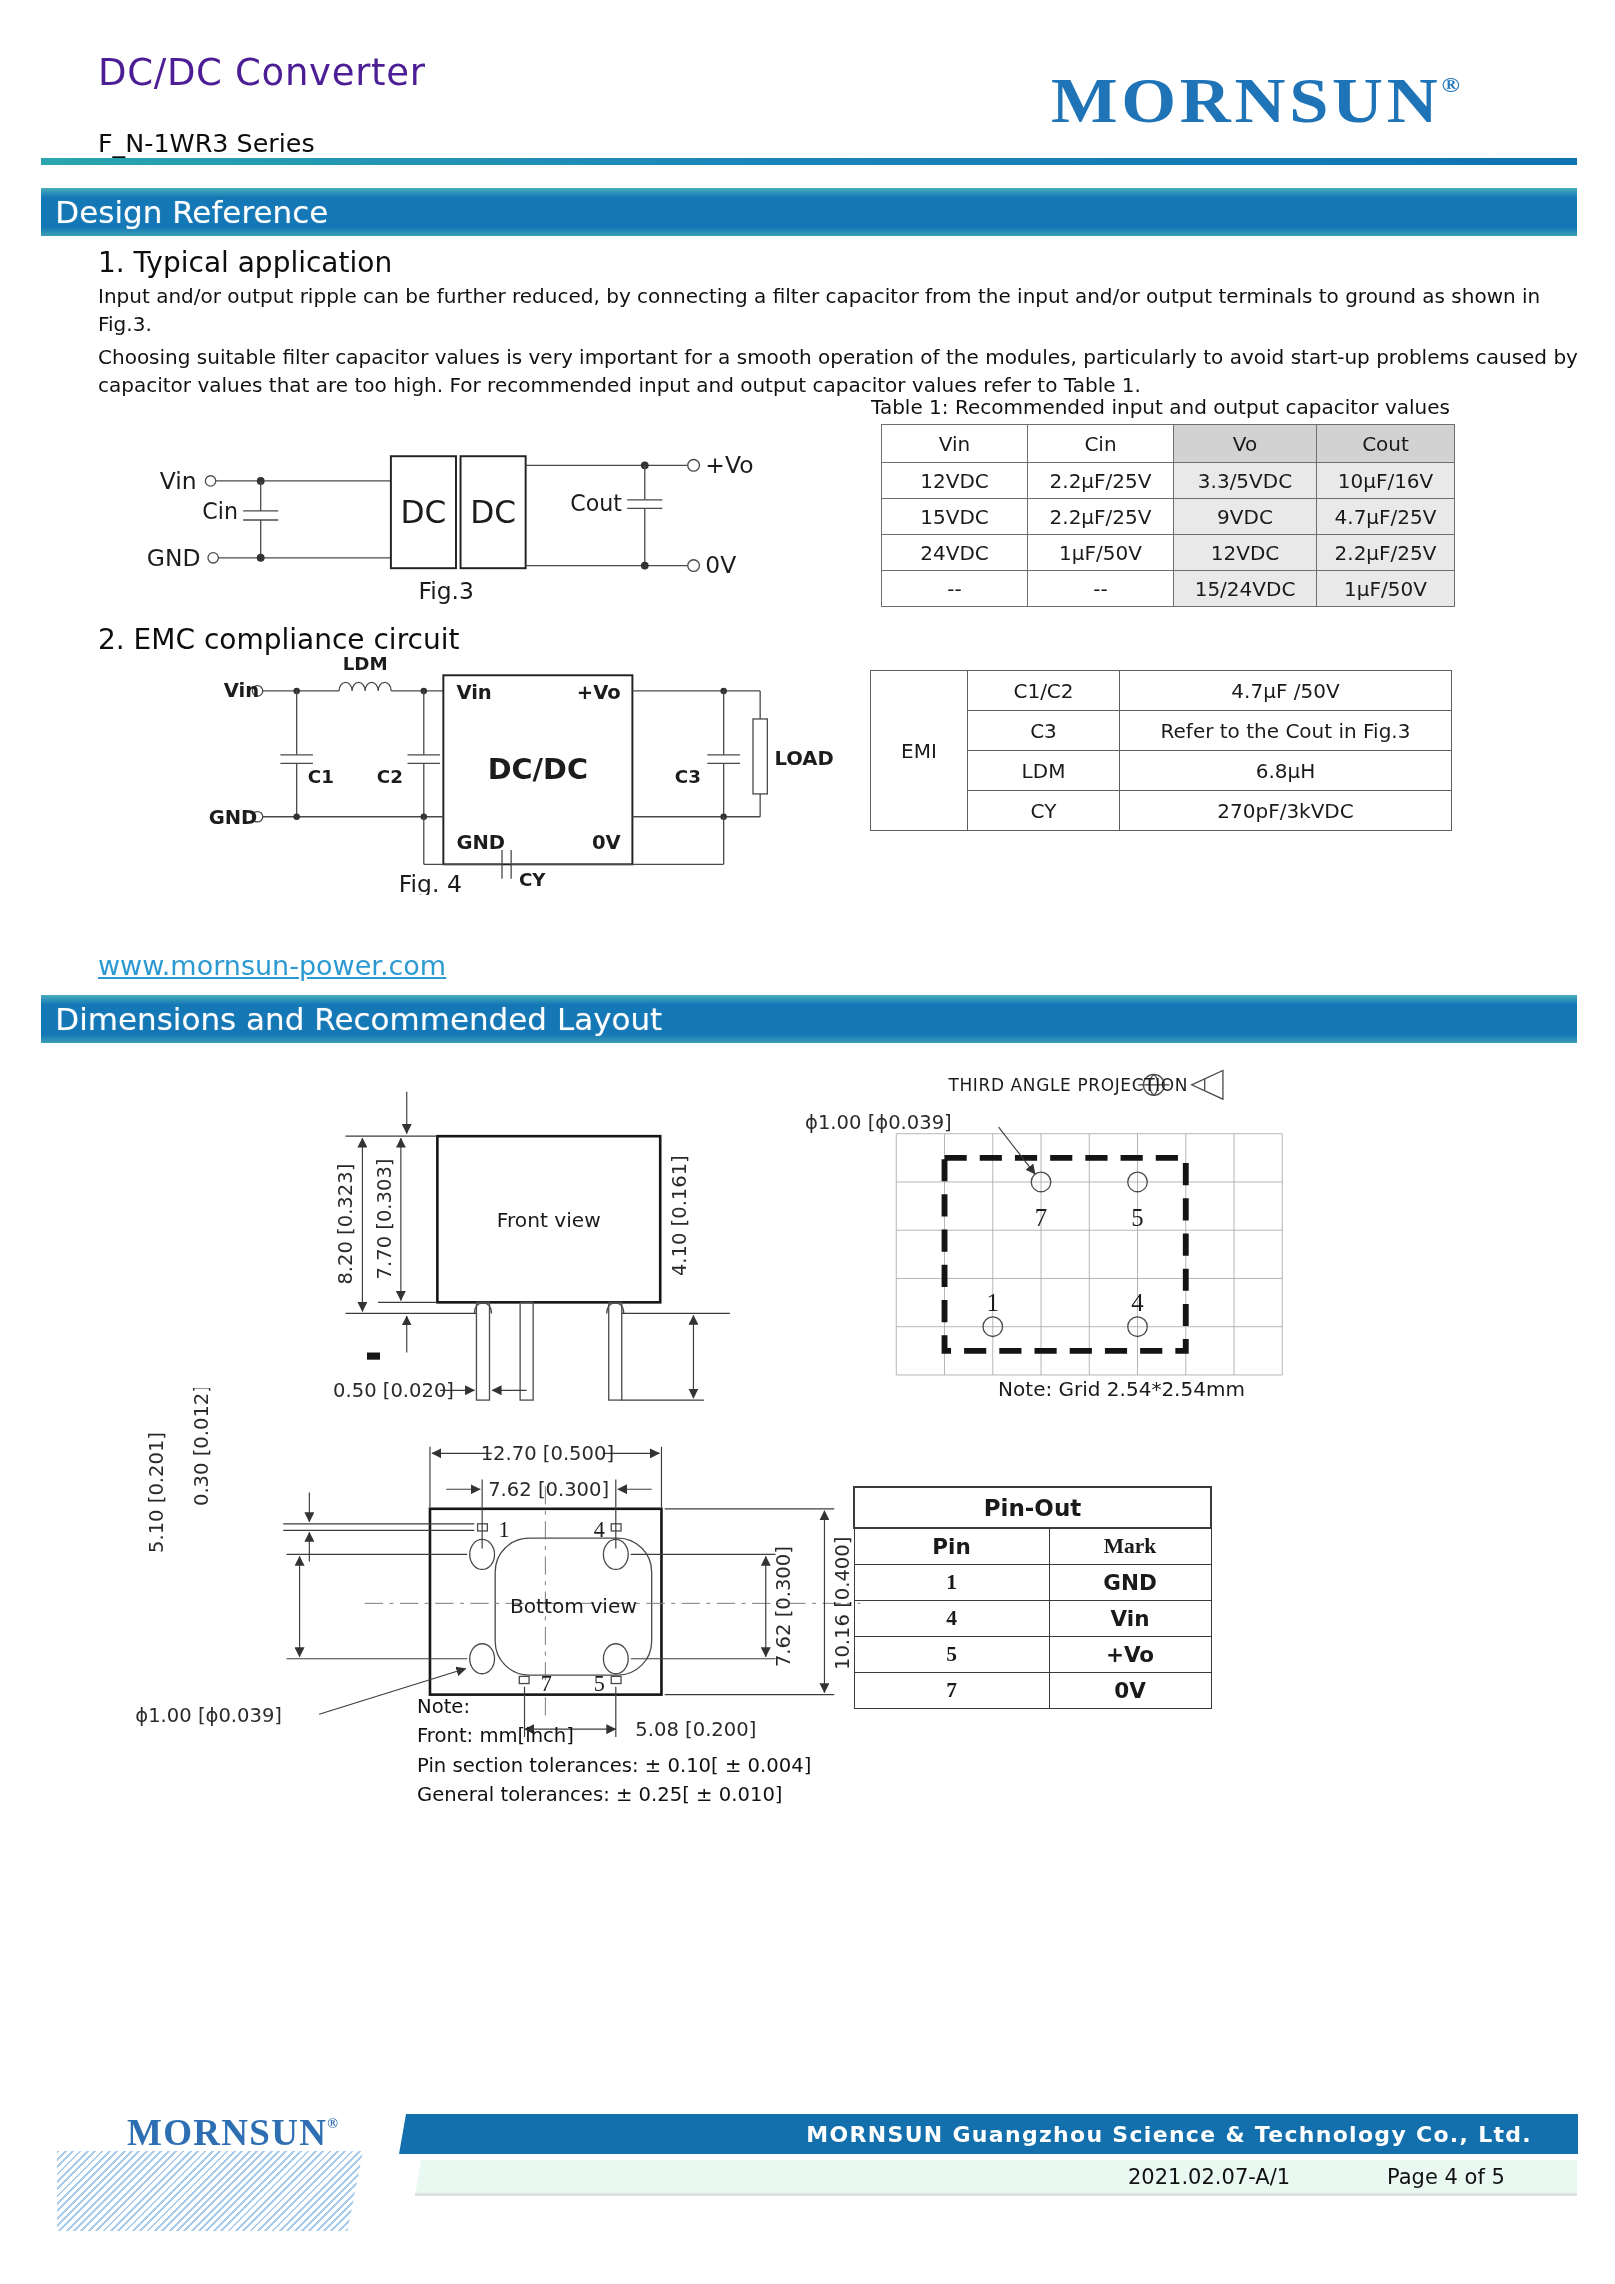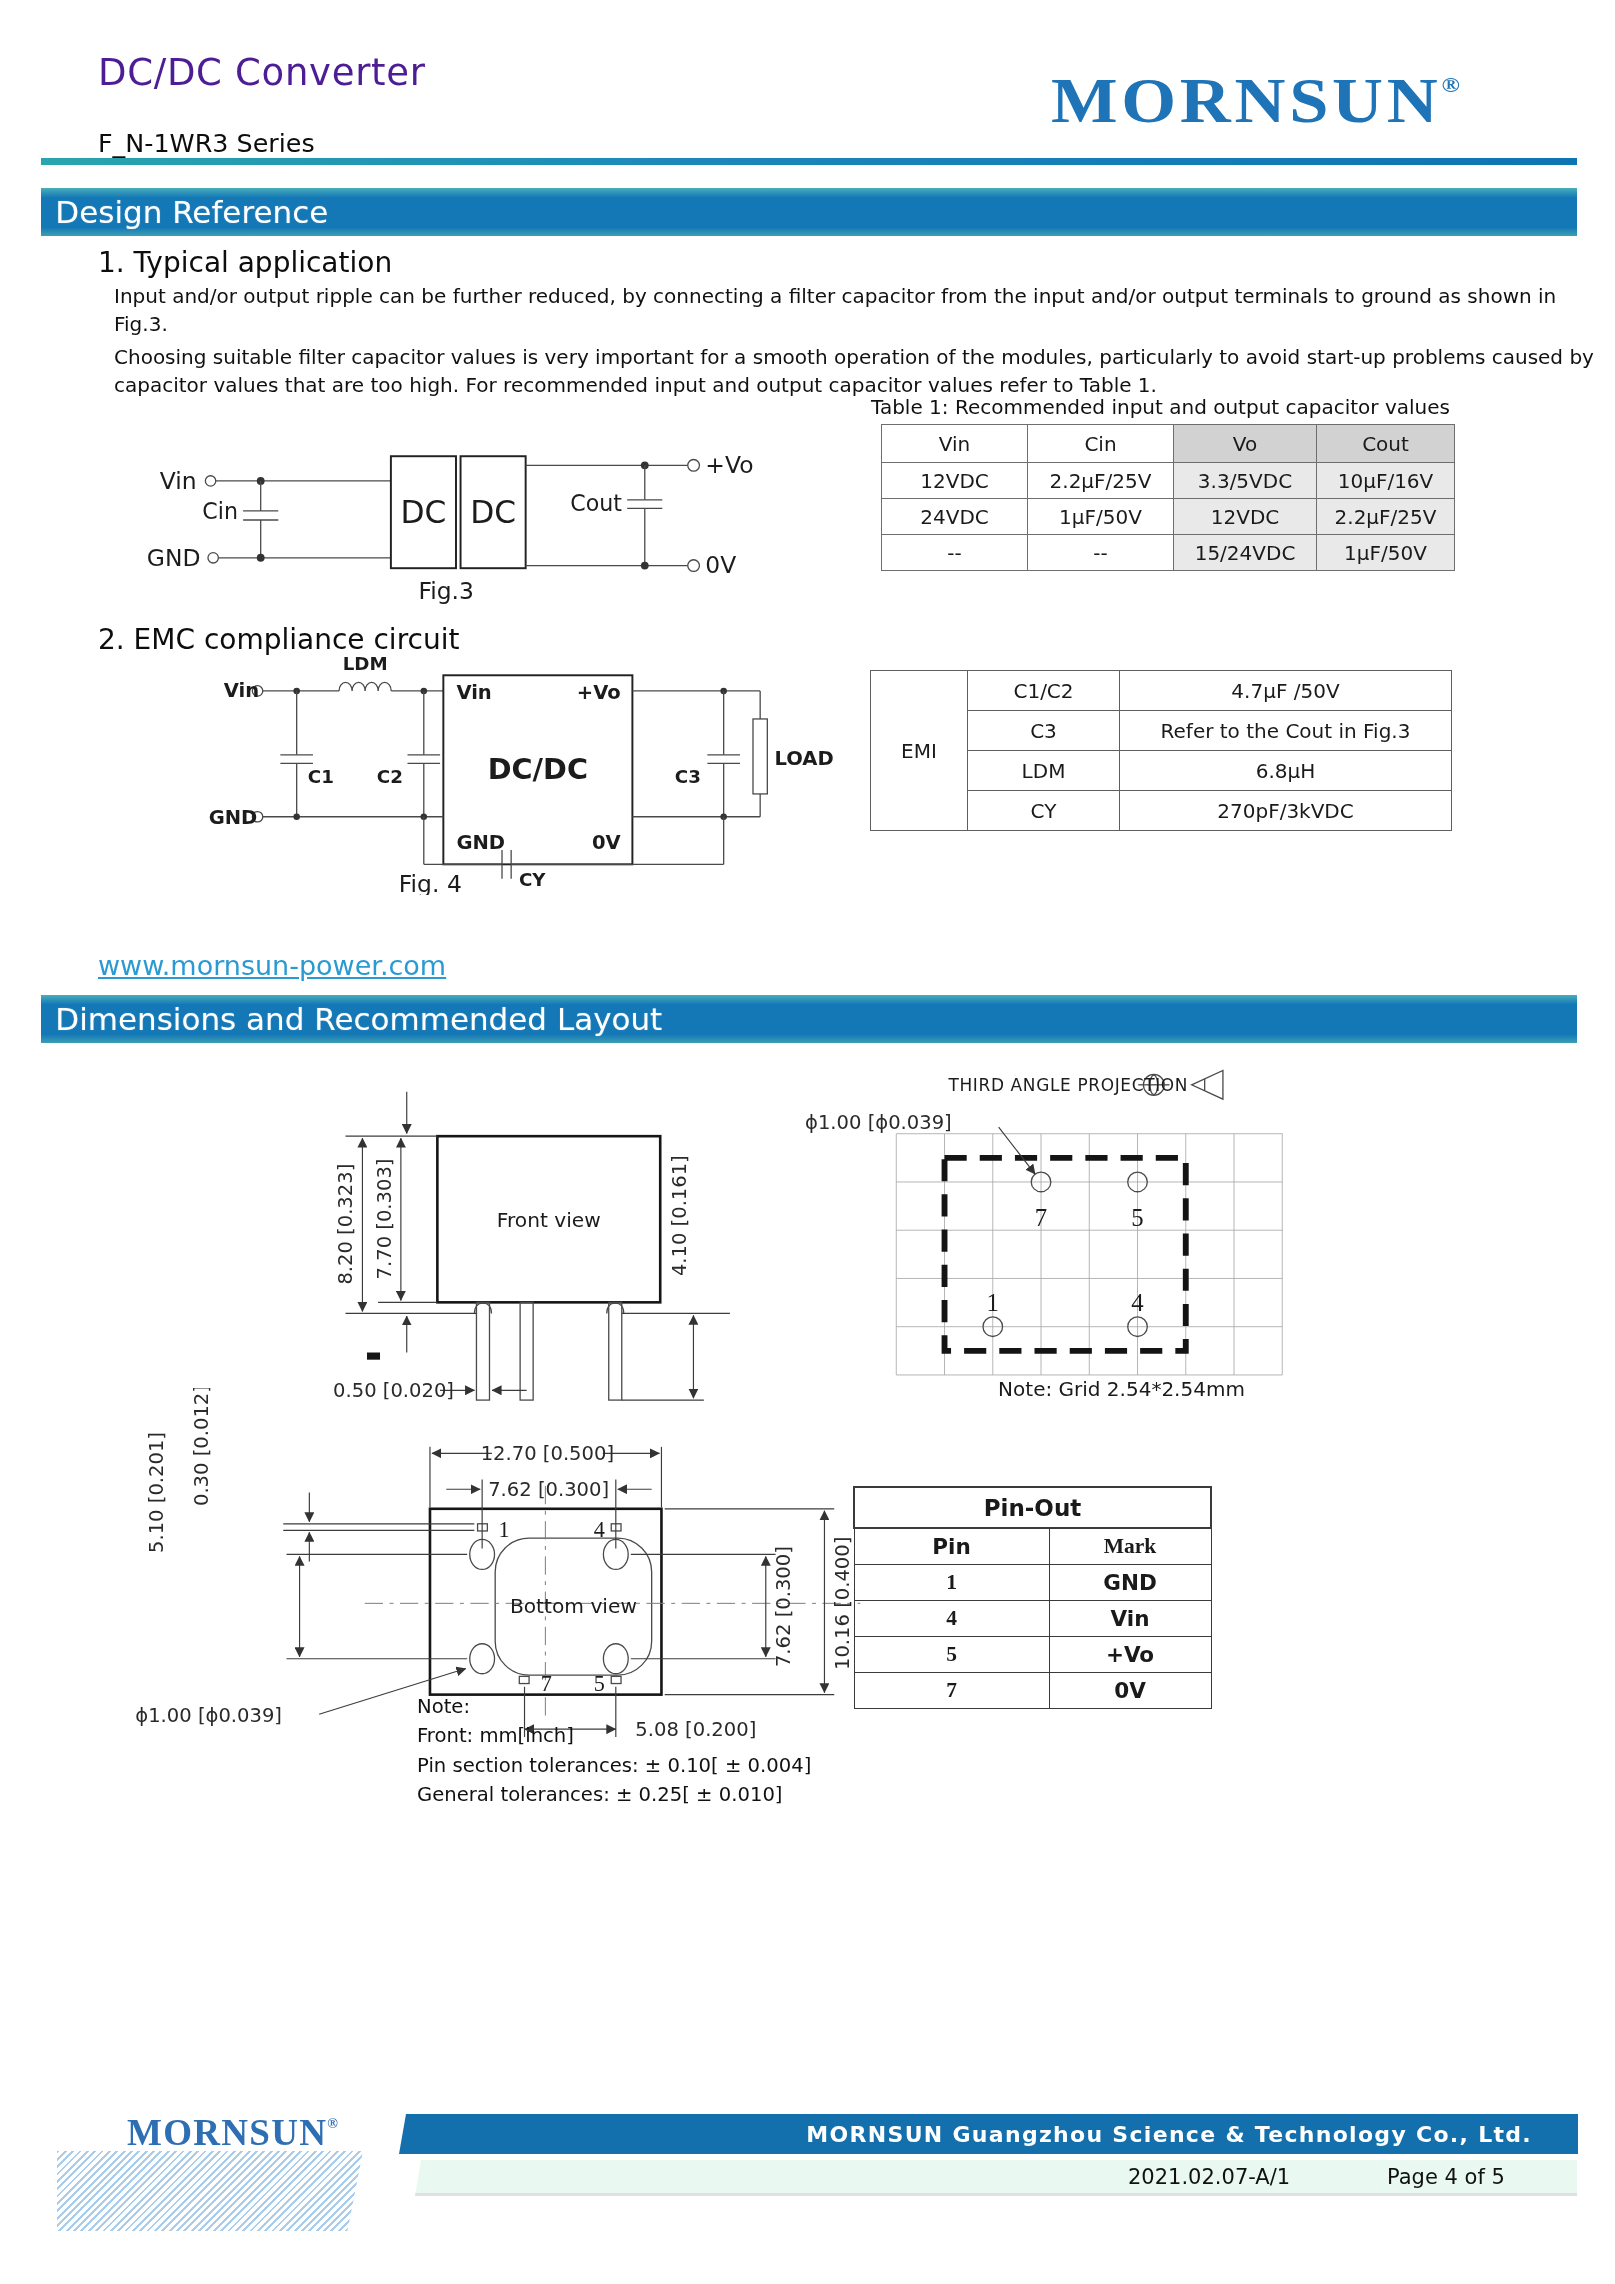--- a/index.html
+++ b/index.html
@@ -21,21 +21,21 @@
         padding-left:14.3px;box-sizing:border-box;color:#fff;font-size:31px;
         background:linear-gradient(180deg,#49aebc 0%,#1478b6 20%,#1478b6 82%,#3d9fb4 100%);
         text-shadow:0 0 1.3px rgba(255,255,255,.35);}
   .bar-design{top:188px;}
   .bar-dims{top:995px;}
 
   .h-num{font-size:28px;color:#0d0d0d;}
   .h1{left:98px;top:246px;}
   .h2{left:98px;top:623px;}
   .h3{left:98px;top:909px;font-size:27px;}
-  .bodytext{left:98px;top:282px;width:1484px;font-size:20px;line-height:1.42;color:#111;margin-left:16px;}
+  .bodytext{left:98px;top:282px;width:1484px;font-size:20px;line-height:1.42;color:#111;}
   .bodytext p{margin:0 0 3.9px 0;}
   .weblink{left:98px;top:950px;font-size:27px;color:#2b9ad2;text-decoration:underline;cursor:pointer;}
 
   
   table{border-collapse:collapse;}
   .t1{left:881px;top:424px;}
   .t1 td,.t1 th{border:1.3px solid #6e6e6e;text-align:center;font-weight:400;font-size:20px;padding:0;}
   .t1 th{height:37px;}
   .t1 td{height:35px;}
   .c-vin{width:145px;} .c-cin{width:145px;} .c-vo{width:142px;} .c-cout{width:137px;}
@@ -157,20 +157,26 @@
       <th class="c-vin">Vin</th>
       <th class="c-cin">Cin</th>
       <th class="c-vo shade-h">Vo</th>
       <th class="c-cout shade-h">Cout</th>
     </tr>
     <tr>
       <td>12VDC</td>
       <td>2.2µF/25V</td>
       <td class="shade">3.3/5VDC</td>
       <td class="shade">10µF/16V</td>
+    </tr>
+    <tr>
+      <td>15VDC</td>
+      <td>2.2µF/25V</td>
+      <td class="shade">9VDC</td>
+      <td class="shade">4.7µF/25V</td>
     </tr>
     <tr>
       <td>24VDC</td>
       <td>1µF/50V</td>
       <td class="shade">12VDC</td>
       <td class="shade">2.2µF/25V</td>
     </tr>
     <tr>
       <td>--</td>
       <td>--</td>

